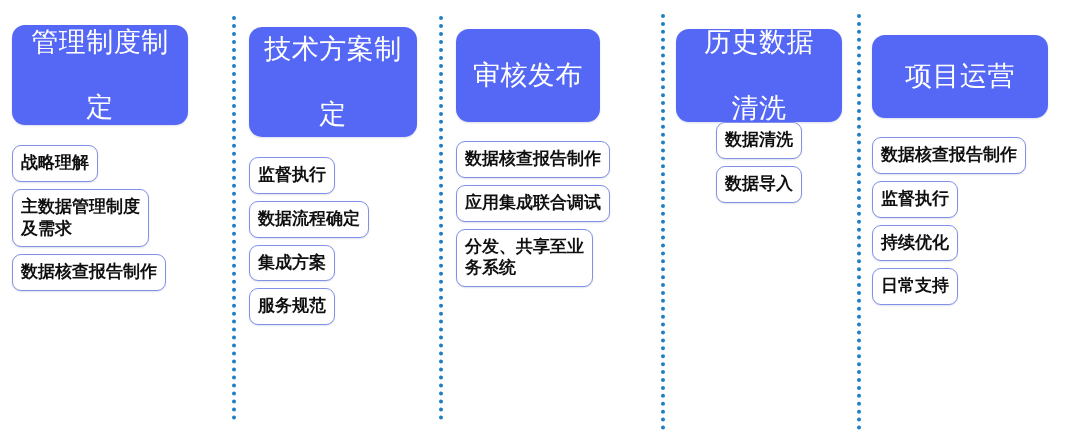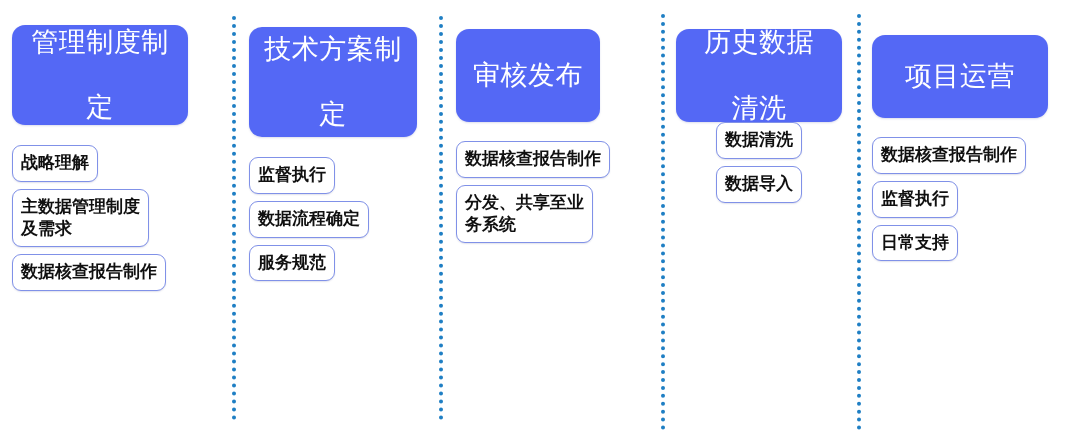--- a/index.html
+++ b/index.html
@@ -111,32 +111,34 @@
   <div class="column" style="left:249px; width:180px;">
     <div class="phase-header" style="margin-top:27px; width:168px; height:110px; margin-bottom:20px;">
       <span>
         <span>技术方案制</span><br>
         <span>定</span>
       </span>
     </div>
     <div class="sub-list">
       <div class="sub-item">监督执行</div>
       <div class="sub-item">数据流程确定</div>
+      <div class="sub-item">集成方案</div>
       <div class="sub-item">服务规范</div>
     </div>
   </div>
 
   <div class="column" style="left:456px; width:192px;">
     <div class="phase-header" style="margin-top:29px; width:144px; height:93px; margin-bottom:19px;">
       <span>
         <span>审核发布</span>
       </span>
     </div>
     <div class="sub-list">
       <div class="sub-item">数据核查报告制作</div>
+      <div class="sub-item">应用集成联合调试</div>
       <div class="sub-item">分发、共享至业
 务系统</div>
     </div>
   </div>
 
   <div class="column" style="left:674px; width:170px; align-items:center;">
     <div class="phase-header" style="margin-top:29px; width:166px; height:93px; ">
       <span>
         <span>历史数据</span><br>
         <span>清洗</span>
@@ -150,17 +152,18 @@
 
   <div class="column" style="left:872px; width:196px;">
     <div class="phase-header" style="margin-top:35px; width:176px; height:83px; margin-bottom:19px;">
       <span>
         <span>项目运营</span>
       </span>
     </div>
     <div class="sub-list">
       <div class="sub-item">数据核查报告制作</div>
       <div class="sub-item">监督执行</div>
+      <div class="sub-item">持续优化</div>
       <div class="sub-item">日常支持</div>
     </div>
   </div>
 
 </div>
 
 </body></html>

